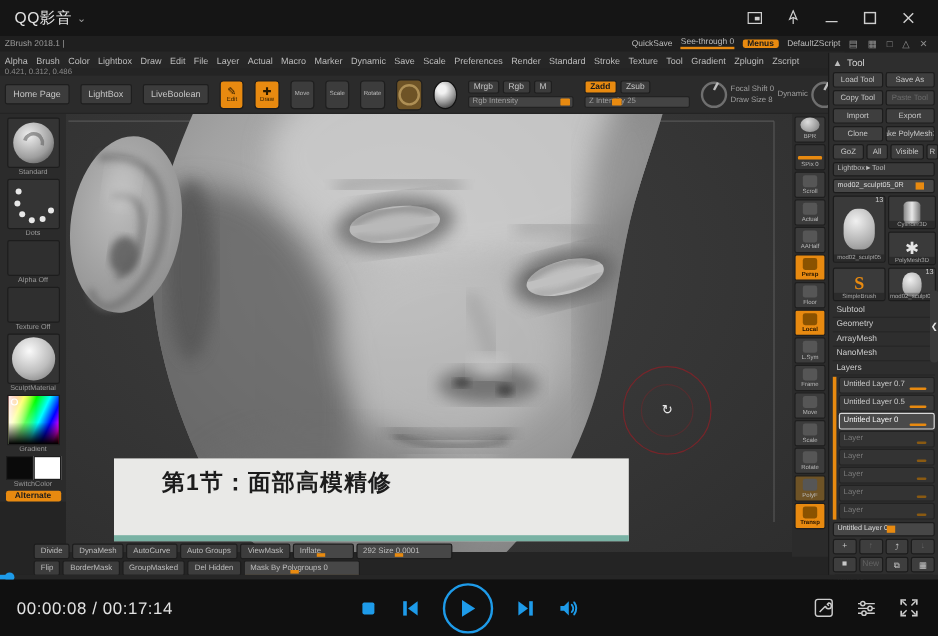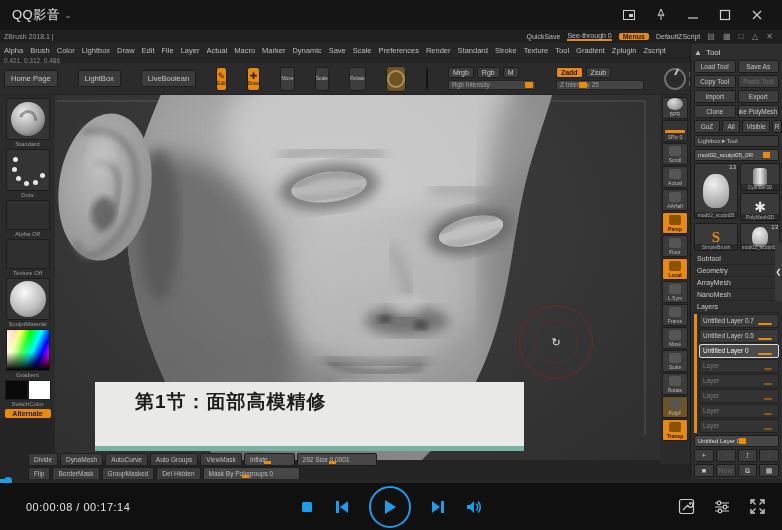--- a/index.html
+++ b/index.html
@@ -24,21 +24,21 @@
   .zb-info-right{margin-left:auto;display:flex;align-items:center;gap:7px;padding-right:6px;}
   .zb-chip{font-size:7px;color:#bdbdbd;}
   .zb-chip.orange-chip{background:#e88a10;color:#1a1a1a;padding:0 4px;border-radius:2px;font-weight:bold;}
   .zb-chip.underlined{border-bottom:2px solid #e88a10;}
   .zb-glyphs{color:#8f8f8f;font-size:8px;letter-spacing:3px;}
   .zb-menus{position:absolute;left:0;top:13px;width:700px;height:14px;background:#262626;display:flex;align-items:center;padding-left:4px;overflow:hidden;}
   .zb-menus span{font-size:7.5px;color:#bdbdbd;margin-right:7px;white-space:nowrap;}
   .zb-coords{position:absolute;left:4px;top:27px;font-size:6.5px;color:#8a8a8a;}
 
   
-  .zb-toolbar{position:absolute;left:0;top:33px;width:782px;height:31px;background:#2b2b2b;display:flex;align-items:center;gap:20px;padding-left:4px;box-sizing:border-box;}
+  .zb-toolbar{position:absolute;left:0;top:33px;width:782px;height:31px;background:#2b2b2b;display:flex;align-items:center;gap:9px;padding-left:4px;box-sizing:border-box;}
   .tb-btn{background:#3c3c3c;border:1px solid #1e1e1e;border-radius:2px;color:#c6c6c6;font-size:7.5px;
           padding:3px 6px;white-space:nowrap;}
   .tb-sq{width:22px;height:22px;border-radius:3px;display:flex;flex-direction:column;align-items:center;justify-content:center;
          font-size:9px;color:#2a1a00;border:1px solid #1e1e1e;}
   .tb-sq.orange{background:#e88a10;}
   .tb-sq.gray{background:#3c3c3c;color:#bdbdbd;}
   .tb-sq small{font-size:5px;line-height:5px;}
   .tb-brown{width:24px;height:24px;border-radius:4px;background:#6e5326;border:1px solid #1e1e1e;display:flex;align-items:center;justify-content:center;}
   .tb-brown .ring{width:14px;height:14px;border-radius:50%;border:2px solid #c9a96a;opacity:.7;}
   .tb-matball{width:22px;height:22px;border-radius:50%;background:radial-gradient(circle at 35% 30%,#f2f2f2 0 18%,#9a9a9a 55%,#1c1c1c 100%);border:1px solid #111;}
@@ -148,21 +148,21 @@
   .subtitle{position:absolute;left:95px;top:352px;width:429px;height:64px;background:#e9e9e7;
       border-bottom:5px solid #79b2a4;box-sizing:content-box;color:#1c1c1c;overflow:hidden;}
   .sub-line1{margin:7px 0 0 40px;font-size:19px;font-weight:600;letter-spacing:1px;}
   .sub-line2{margin:5px 0 0 40px;font-size:14.5px;letter-spacing:.5px;color:#262626;}
 
   
   .progress{position:absolute;left:0;top:479px;width:782px;height:4px;background:#262626;}
   .progress .fill{position:absolute;left:0;top:0;height:4px;background:#1e9be9;width:8px;}
   .progress .knob2{position:absolute;left:4px;top:-2px;width:8px;height:8px;border-radius:50%;background:#1e9be9;}
   .playerbar{position:absolute;left:0;top:483px;width:782px;height:47px;background:#101010;display:flex;align-items:center;}
-  .time{margin-left:26px;font-size:11px;color:#e2e2e2;letter-spacing:.5px;}
+  .time{margin-left:14px;font-size:14px;color:#e2e2e2;letter-spacing:.5px;}
   .controls{position:absolute;left:50%;transform:translateX(-50%);display:flex;align-items:center;gap:18px;}
   .ctrl{display:flex;align-items:center;justify-content:center;}
   .play-ring{width:38px;height:38px;border:2px solid #1e9be9;border-radius:50%;display:flex;align-items:center;justify-content:center;}
   .right-ctrls{margin-left:auto;display:flex;align-items:center;gap:18px;padding-right:16px;}
   .ricon{color:#cdcdcd;display:flex;}
 </style>
 </head>
 <body>
 
 <div class="stage">

